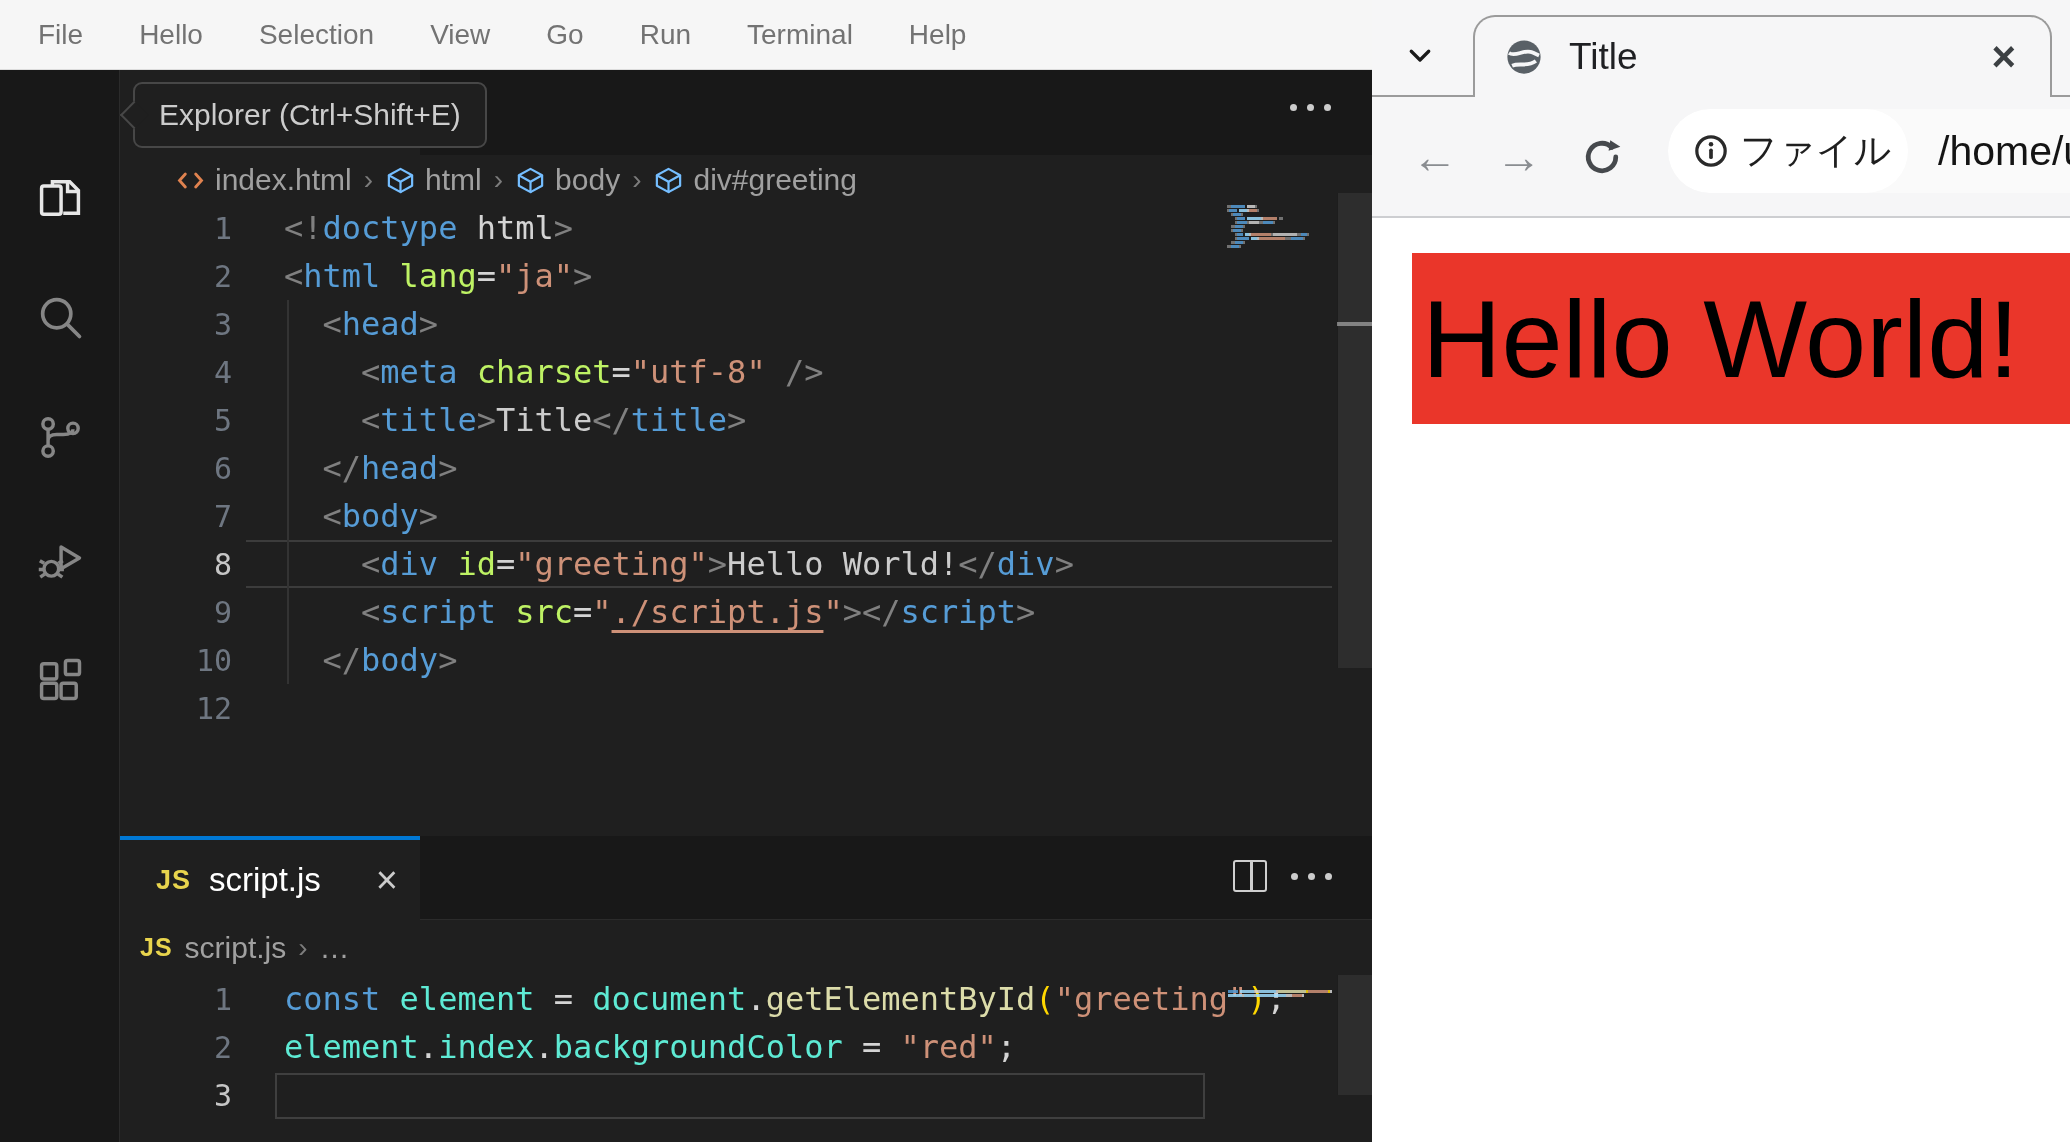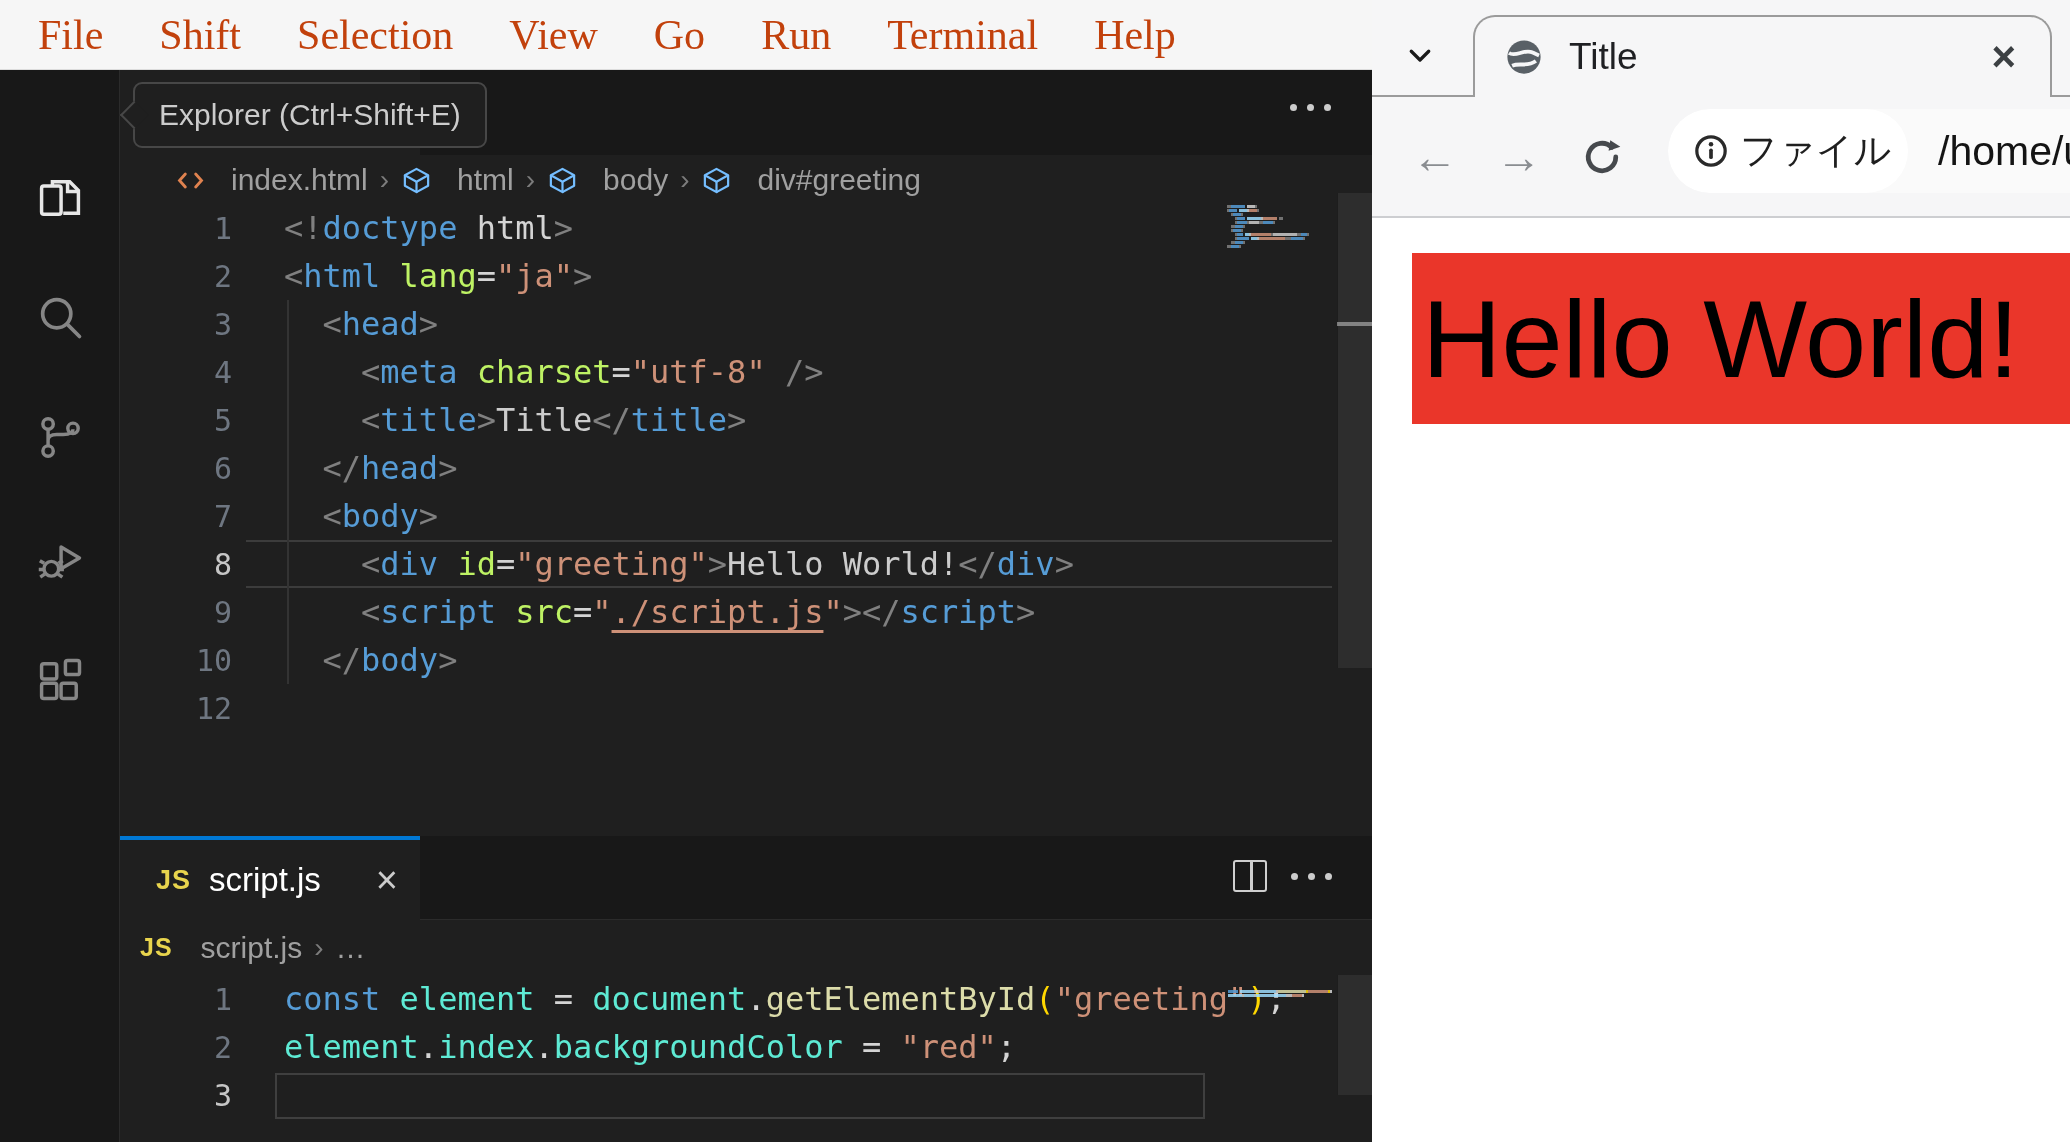--- a/index.html
+++ b/index.html
@@ -2,35 +2,35 @@
 <html><head>
 <meta charset="utf-8">
 <style>
   html,body{margin:0;padding:0;background:#1f1f1f;}
   #stage{position:relative;width:2070px;height:1142px;overflow:hidden;
          font-family:"Liberation Sans",sans-serif;-webkit-font-smoothing:antialiased;}
   
   #vscode{position:absolute;left:0;top:0;width:1372px;height:1142px;background:#1f1f1f;}
   #menubar{position:absolute;left:0;top:0;width:1372px;height:70px;background:#f6f6f6;
            border-bottom:1px solid #dcdcdc;display:flex;align-items:center;padding-left:10px;box-sizing:border-box;}
-  .menu-item{font-size:42px;color:#c2410c;padding:0 28px;cursor:default;font-family:Liberation Serif, serif;}
+  .menu-item{font-size:28px;color:#737373;padding:0 28px;cursor:default;}
   #activitybar{position:absolute;left:0;top:70px;width:120px;height:1072px;background:#181818;
                border-right:1px solid #2b2b2b;box-sizing:border-box;}
   .act-icon{position:absolute;left:50%;transform:translateX(-50%);width:52px;height:52px;color:#868686;}
   .act-icon.active{color:#e7e7e7;}
   .act-icon svg{width:52px;height:52px;display:block;}
 
   
   #tabbar-top{position:absolute;left:120px;top:70px;width:1252px;height:85px;background:#181818;}
   #tab-html{position:absolute;left:0;top:0;width:300px;height:85px;background:#1f1f1f;}
   .more-dots{position:absolute;display:flex;gap:10px;}
   .more-dots i{width:7px;height:7px;border-radius:50%;background:#cccccc;display:block;}
   #breadcrumb-top{position:absolute;left:120px;top:155px;width:1252px;height:50px;background:#1f1f1f;
                   display:flex;align-items:center;padding-left:55px;box-sizing:border-box;}
-  .bc-item{display:flex;align-items:center;font-size:30px;color:#a0a0a0;gap:16px;}
+  .bc-item{display:flex;align-items:center;font-size:30px;color:#a0a0a0;}
   .bc-sep{color:#7c7c7c;font-size:28px;margin:0 12px;}
   .bc-ic{margin-right:9px;display:flex;align-items:center;}
   .bc-ic svg{width:31px;height:31px;}
 
   
   .code-area{position:absolute;left:120px;width:1252px;}
   .code-line{position:relative;height:48px;display:flex;align-items:center;
              font-family:"DejaVu Sans Mono",monospace;font-size:32px;white-space:pre;}
   .ln{width:126px;box-sizing:border-box;padding-right:14px;text-align:right;color:#6e7681;
       font-family:"DejaVu Sans Mono",monospace;font-size:30px;flex:none;}
@@ -99,21 +99,21 @@
 </style>
 </head>
 <body>
 
 <div id="stage">
 
   <div id="vscode">
 
     <div id="menubar">
         <div class="menu-item">File</div>
-        <div class="menu-item">Shift</div>
+        <div class="menu-item">Hello</div>
         <div class="menu-item">Selection</div>
         <div class="menu-item">View</div>
         <div class="menu-item">Go</div>
         <div class="menu-item">Run</div>
         <div class="menu-item">Terminal</div>
         <div class="menu-item">Help</div>
       </div>
 
     <div id="activitybar">
         <div class="act-icon active" style="top: 102px;">

